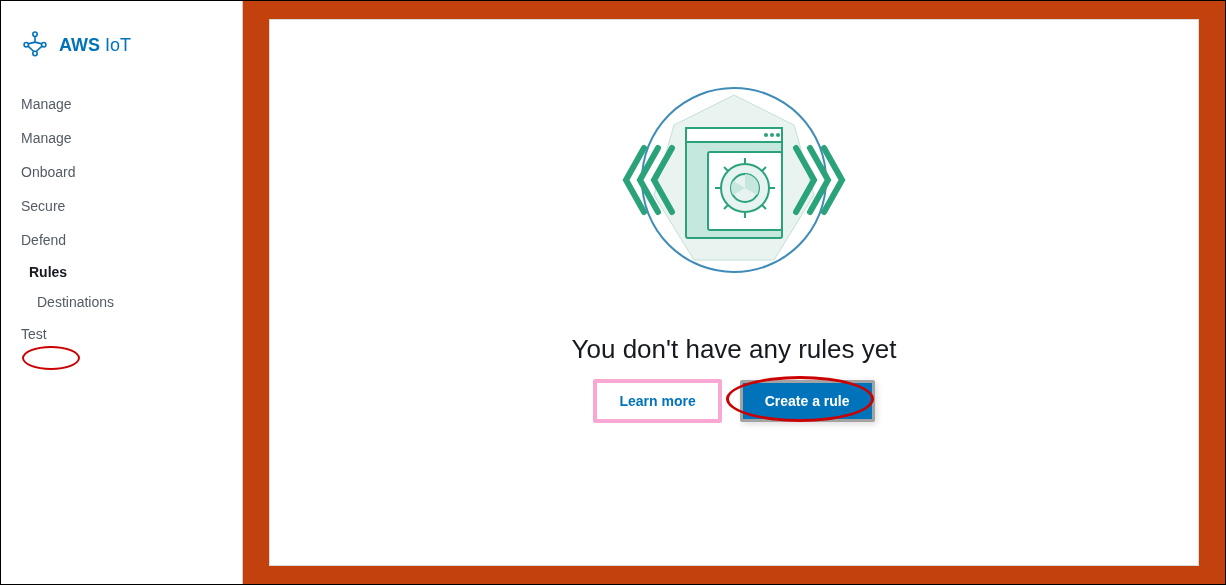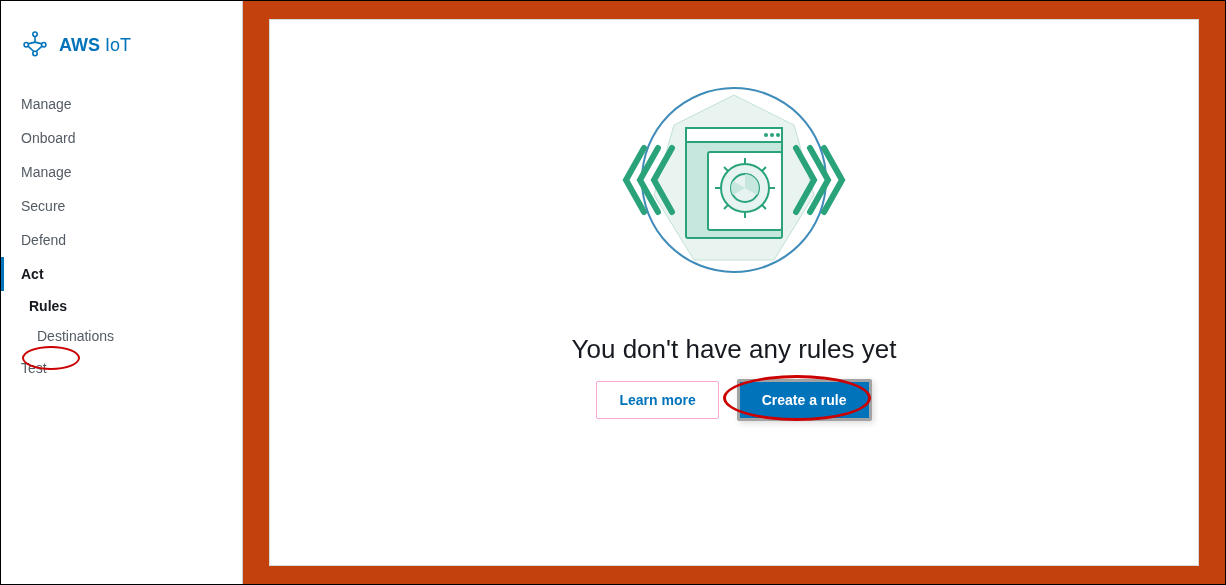--- a/index.html
+++ b/index.html
@@ -130,21 +130,21 @@
     .btn {
       padding: 10px 22px;
       font-size: 14px;
       font-weight: 700;
       cursor: pointer;
       border-radius: 2px;
     }
     .btn-secondary {
       background: #fff;
       color: #0073bb;
-      border: 1px solid #f9a8d4;
+      border: 4px solid #f9a8d4;
     }
     .btn-primary {
       background: #0073bb;
       color: #fff;
       border: 3px solid #a3a3a3;
       box-shadow: 2px 2px 6px rgba(0,0,0,0.15);
     }
     .cta-wrapper {
       position: relative;
       display: inline-block;
@@ -168,25 +168,24 @@
         <path d="M16 8.5 L16 15 M16 15 L8 17 M16 15 L24 17 M8 19.5 L15 26 M24 19.5 L17 26"></path>
       </svg>
     </span>
     <span class="logo-text">
       <span class="bold">AWS</span> <span>IoT</span>
     </span>
   </div>
 
   <div class="nav">
     <div class="nav-item">Manage</div>
+    <div class="nav-item">Manage</div>
     <div class="nav-item">Onboard</div>
-    <div class="nav-item">Manage</div>
     <div class="nav-item">Secure</div>
     <div class="nav-item">Defend</div>
-    <div class="nav-item active">Act</div>
     <div class="sub-item selected">Rules</div>
     <div class="sub-item">Destinations</div>
     <div class="nav-item">Test</div>
   </div>
 </div>
 
 <div class="highlight-ellipse rules-ellipse"></div>
 
 <div class="main">
   <div class="panel">

